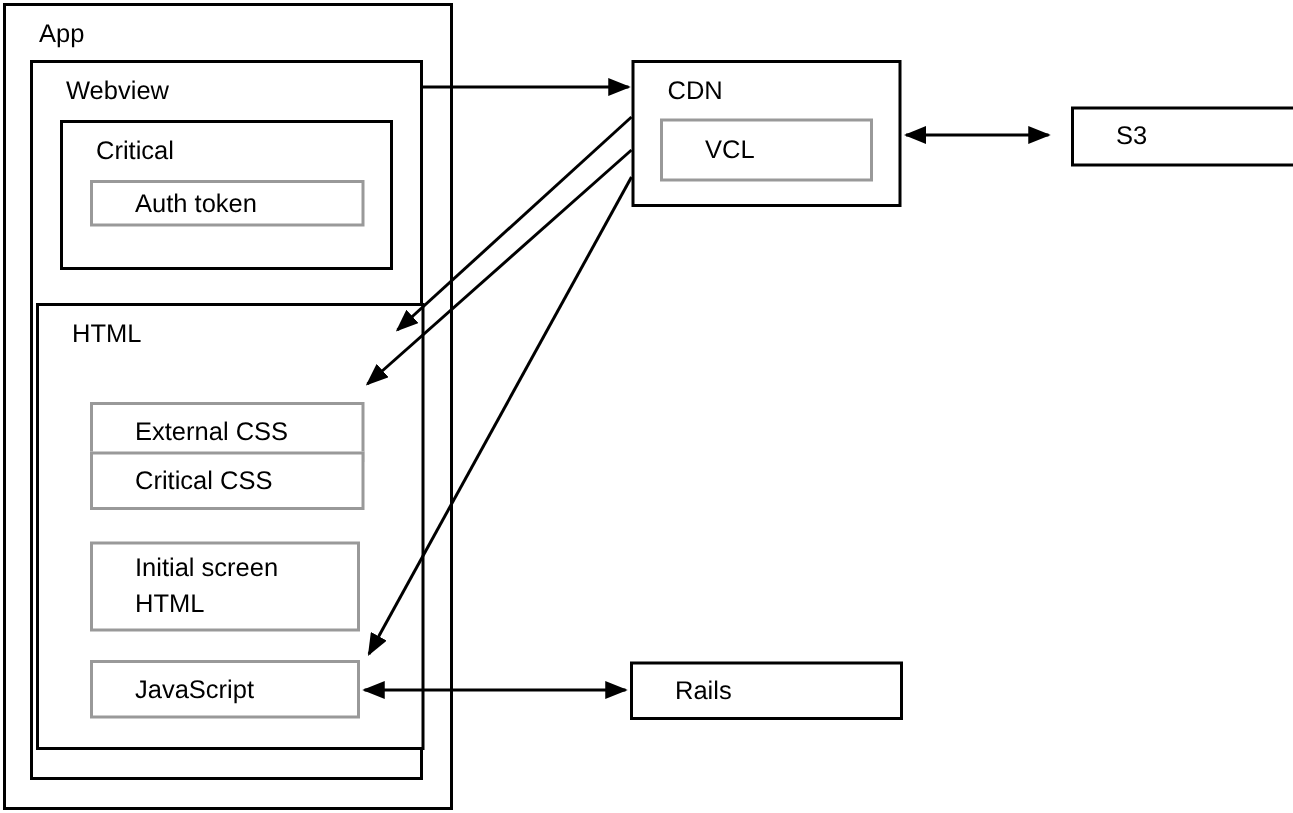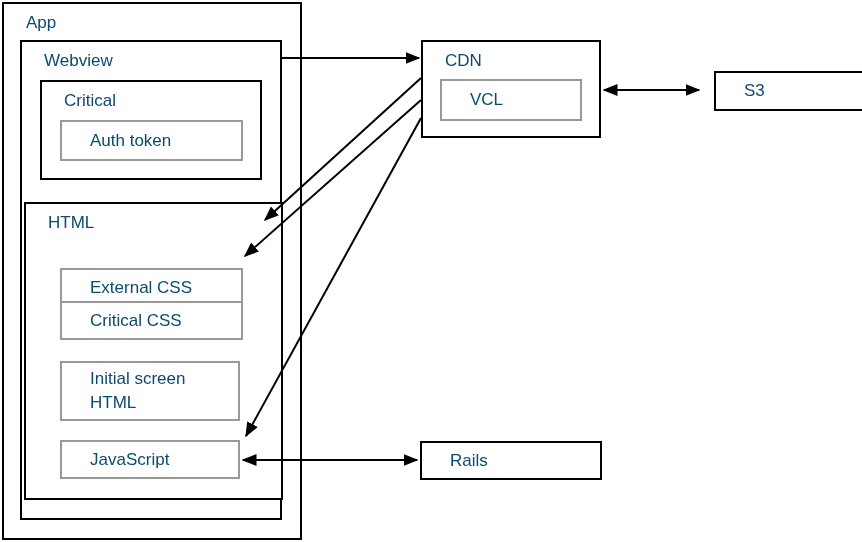--- a/index.html
+++ b/index.html
@@ -7,21 +7,21 @@
     padding: 0;
     background: #ffffff;
   }
   .stage {
     position: relative;
     width: 862px;
     height: 542px;
     background: #ffffff;
     font-family: "Liberation Sans", sans-serif;
     font-size: 17px;
-    color: #0c4a6e;
+    color: #000000;
     overflow: hidden;
   }
   .box {
     position: absolute;
     box-sizing: border-box;
     background: #ffffff;
     border: 2px solid #000000;
   }
   .box.leaf {
     border-color: #999999;
@@ -57,21 +57,21 @@
   </div>
 
   <div class="box container-box" style="left:20px; top:40px; width:262px; height:480px;">
     <span class="lbl">Webview</span>
   </div>
 
   <div class="box container-box" style="left:40px; top:80px; width:222px; height:100px;">
     <span class="lbl">Critical</span>
   </div>
 
-  <div class="box leaf" style="left:60px; top:120px; width:183px; height:41px;">
+  <div class="box leaf" style="left:60px; top:120px; width:183px; height:31px;">
     <span class="lbl">Auth token</span>
   </div>
 
   <div class="box container-box" style="left:24px; top:202px; width:259px; height:298px;">
     <span class="lbl">HTML</span>
   </div>
 
   <div class="box leaf" style="left:60px; top:240px; width:183px; height:40px;margin-top:28px;">
     <span class="lbl">External CSS</span>
   </div>

